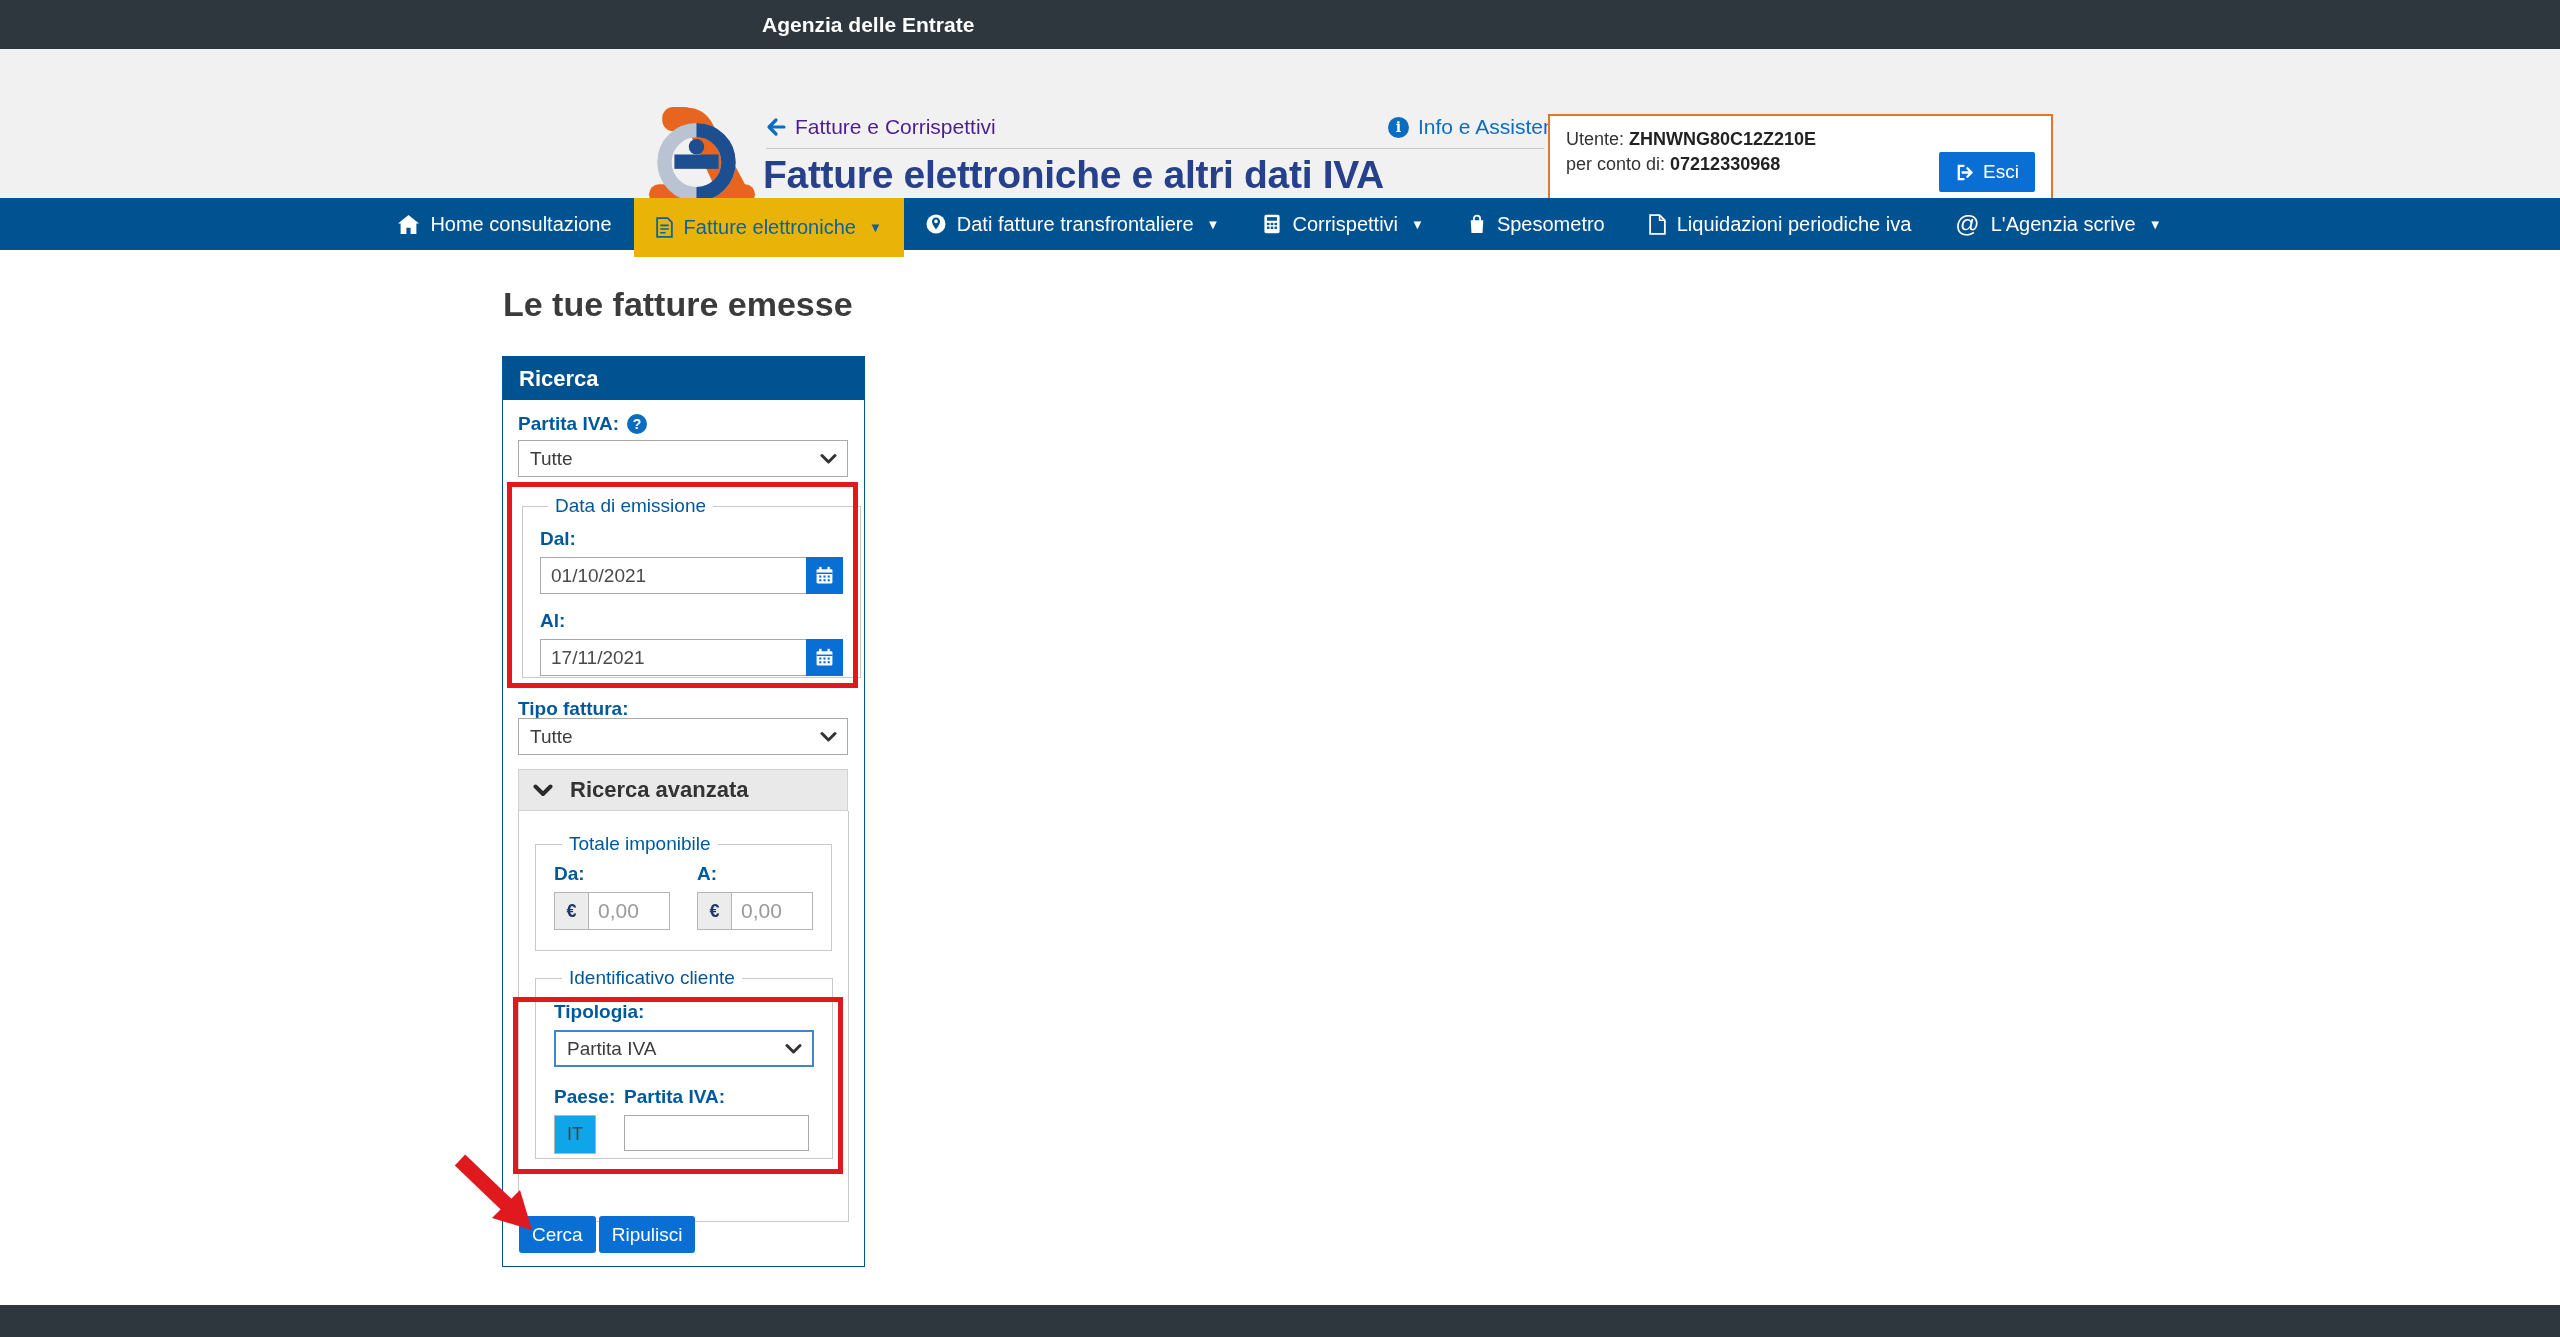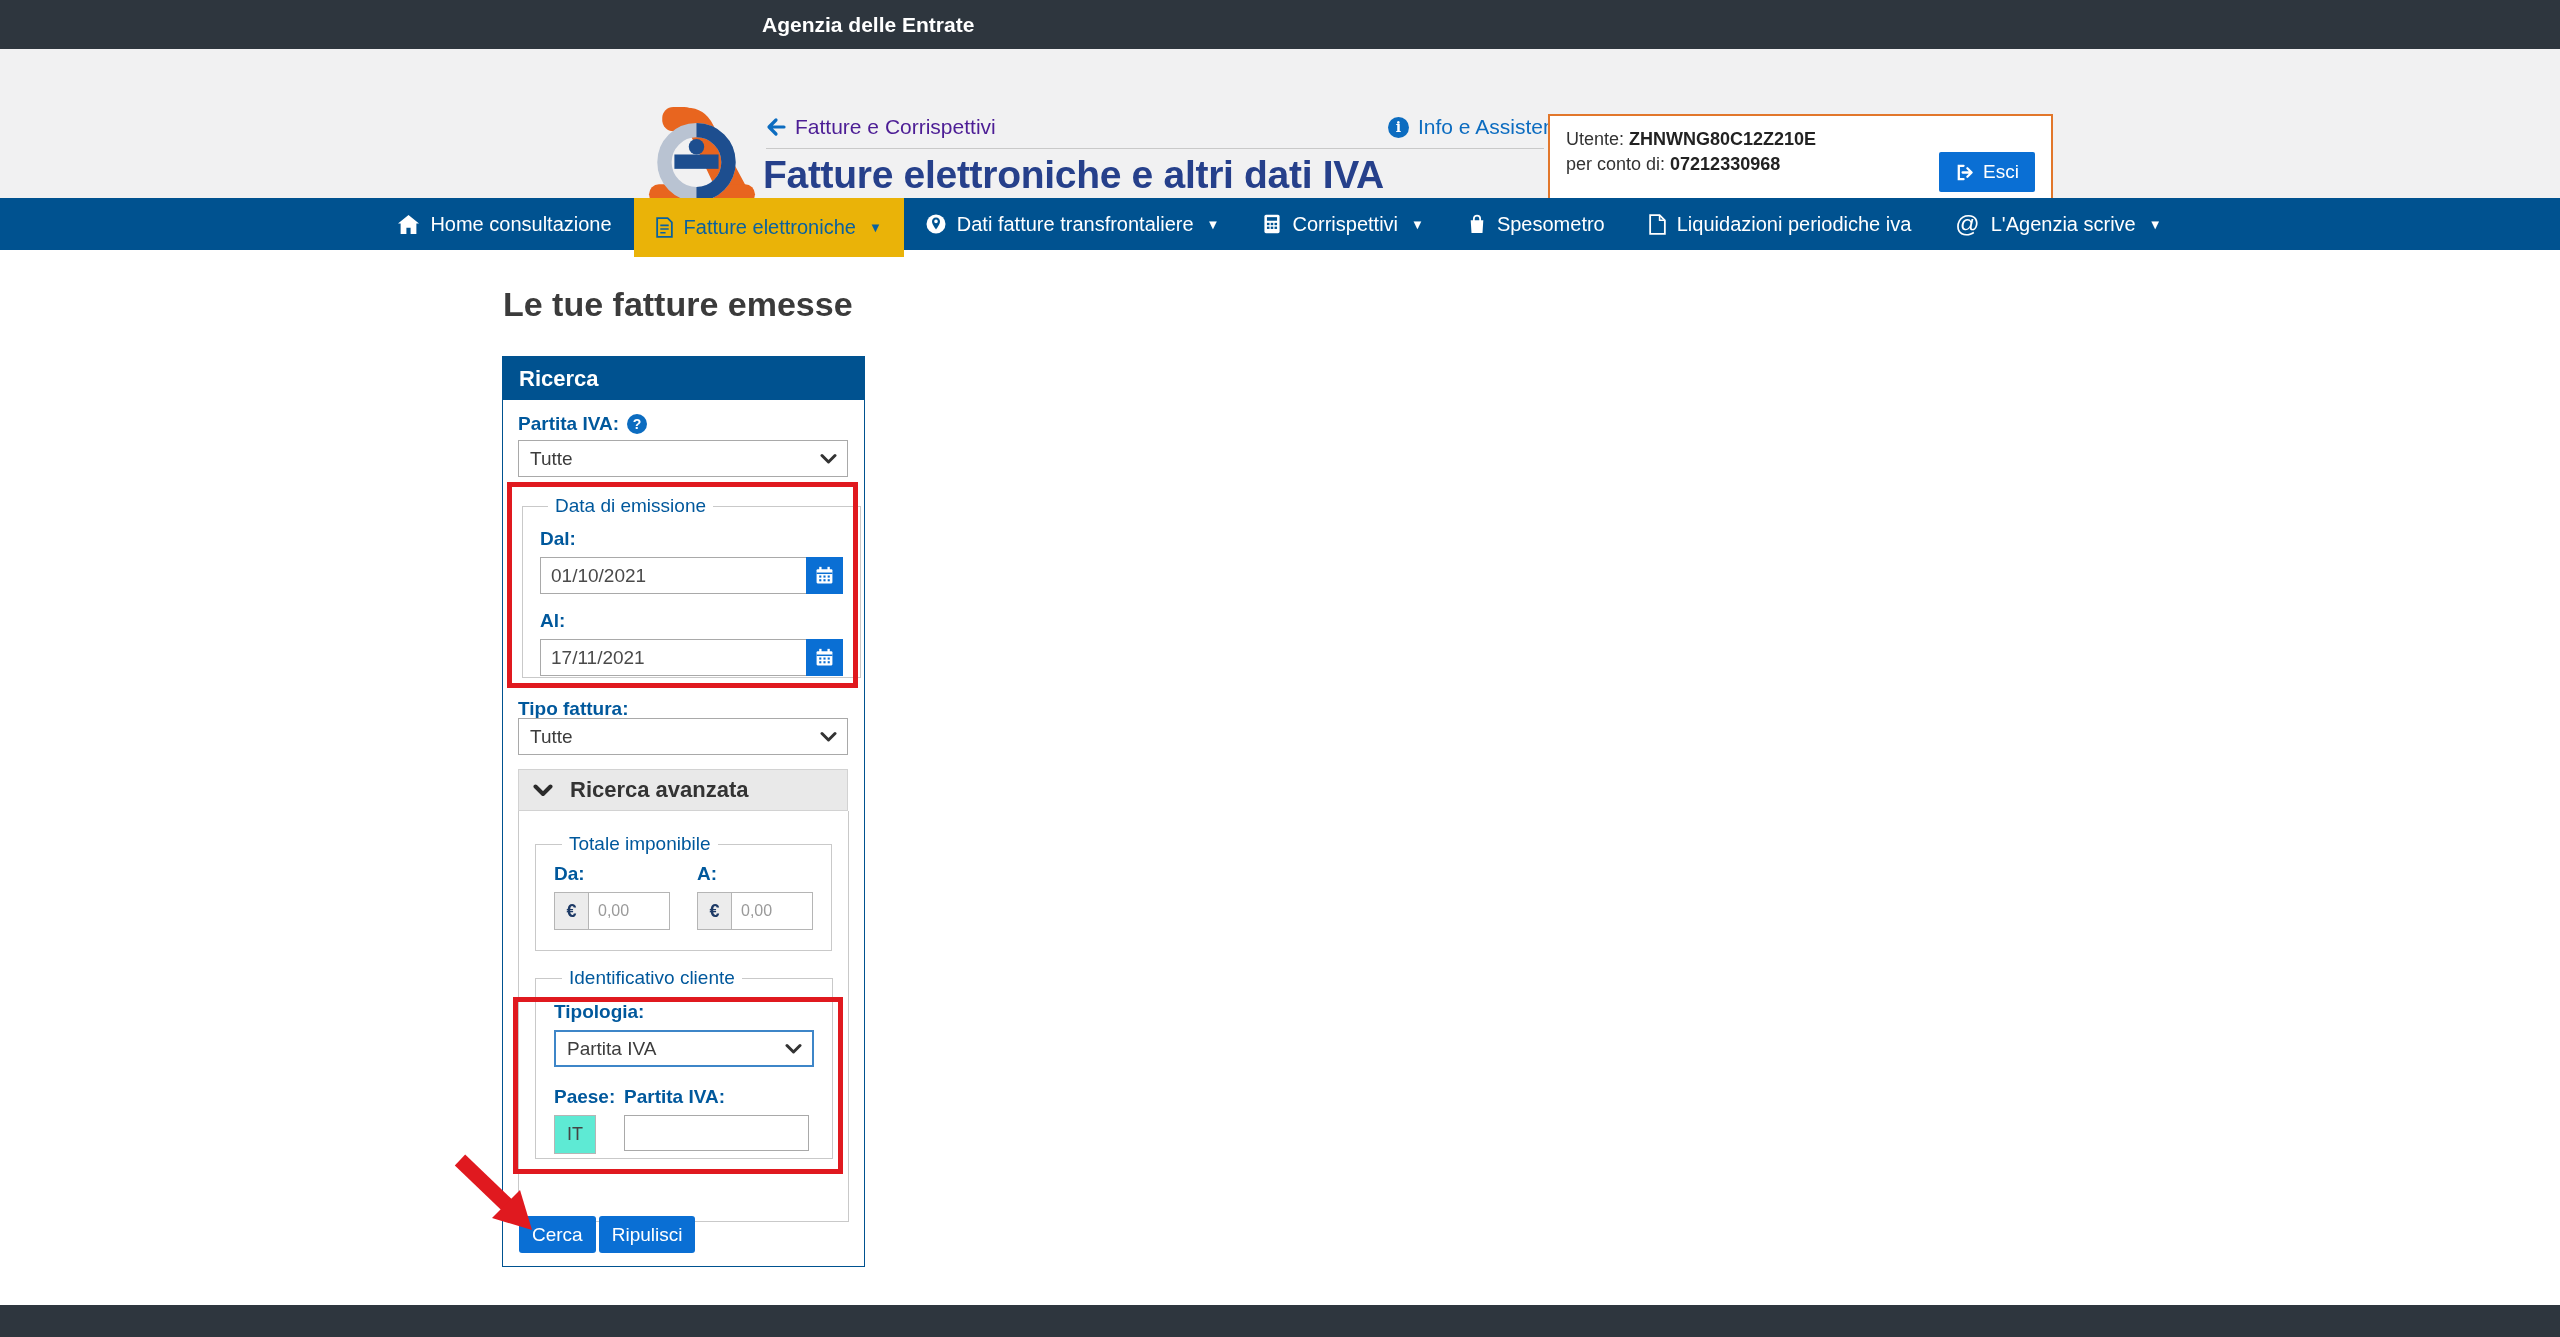--- a/index.html
+++ b/index.html
@@ -82,30 +82,30 @@
     padding-left:14px;font-size:22px;font-weight:bold;color:#333;cursor:pointer;}
 
   .adv{position:absolute;left:15px;top:454px;width:331px;height:411px;border:1px solid #c9c9c9;
     border-top:none;box-sizing:border-box;}
   .ti-fieldset{margin:22px 18px 0 16px;height:118px;padding:0 18px;}
   .ti-cols{display:flex;gap:27px;margin-top:8px;}
   .euro-group{display:flex;margin-top:7px;}
   .euro-prefix{width:35px;height:38px;background:#ececec;border:1px solid #b5b5b5;box-sizing:border-box;
     display:flex;align-items:center;justify-content:center;font-size:18px;color:#1d3a66;font-weight:bold;}
   .euro-group input{width:81px;height:38px;border:1px solid #b5b5b5;border-left:none;box-sizing:border-box;
-    font-size:16px;padding:0 9px;color:#4a4a4a;font-family:inherit;}
+    font-size:21px;padding:0 9px;color:#4a4a4a;font-family:inherit;}
   input::placeholder{color:#9a9a9a;}
 
   .ic-fieldset{margin:16px 18px 0 16px;height:192px;padding:0 18px;}
   .tip-label{display:block;margin-top:12px;}
   .sel-tip{margin-top:7px;width:260px;border:2px solid #3e86c8;}
   .pc-grid{display:grid;grid-template-columns:70px 185px;margin-top:19px;column-gap:0;}
   .pc-grid .lbl{font-size:19px;}
   .pc-inputs{display:grid;grid-template-columns:70px 185px;margin-top:7px;align-items:start;}
-  .it-box{width:42px;height:39px;background:#5eead4;border:1px solid #b5b5b5;box-sizing:border-box;
+  .it-box{width:42px;height:39px;background:#0ea5e9;border:1px solid #b5b5b5;box-sizing:border-box;
     font-size:18px;color:#444;text-align:center;font-family:inherit;}
   .piva-input{width:185px;height:36px;border:1px solid #a9a9a9;box-sizing:border-box;font-size:18px;
     padding:0 9px;color:#4a4a4a;font-family:inherit;}
 
   .btn-row{position:absolute;left:16px;top:859px;display:flex;gap:3px;}
   .blue-btn{height:37px;background:#0a6fd4;color:#fff;border:none;border-radius:3px;font-size:19px;
     padding:0 13px;cursor:pointer;font-family:inherit;}
 
   
   .red-rect{position:absolute;border:5px solid #e0191f;box-sizing:border-box;pointer-events:none;z-index:6;}

